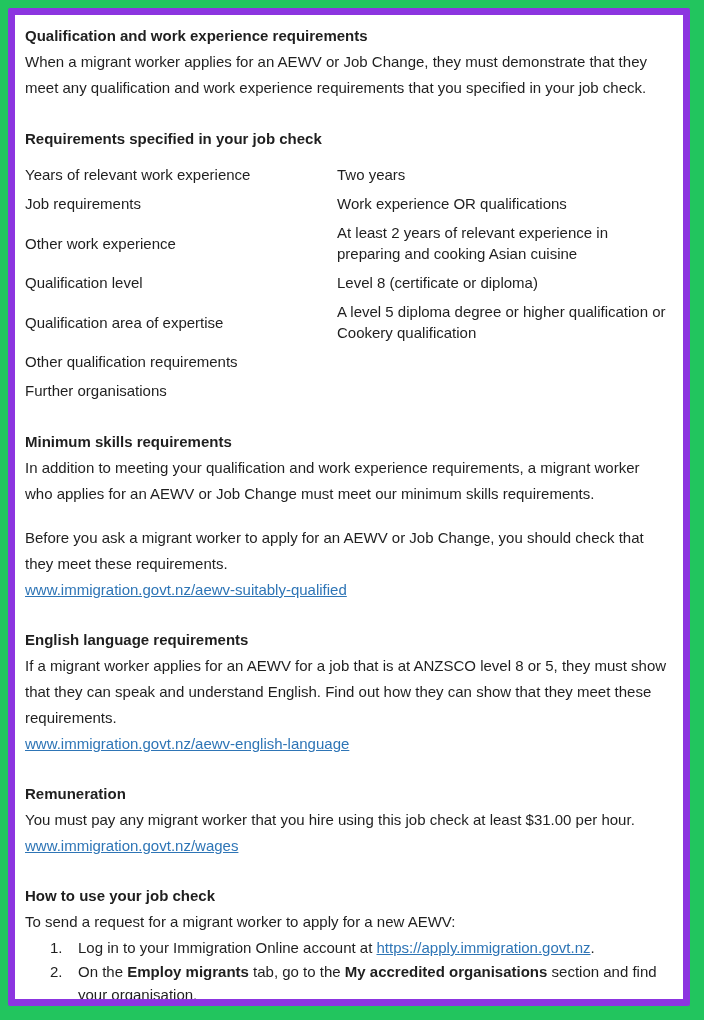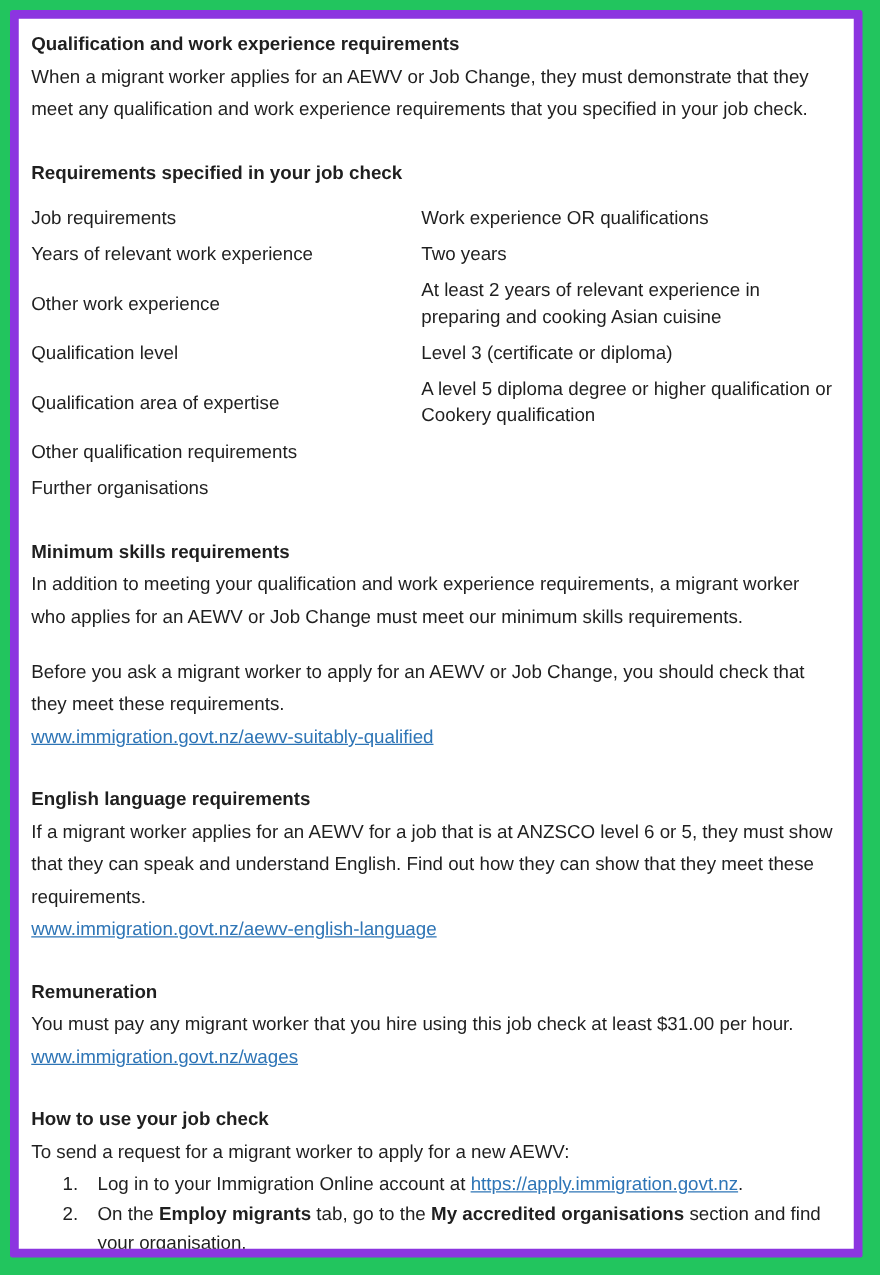--- a/index.html
+++ b/index.html
@@ -82,34 +82,34 @@
 
 <div class="page">
   <div class="doc">
 
     <div class="heading">Qualification and work experience requirements</div>
     <div class="para">When a migrant worker applies for an AEWV or Job Change, they must demonstrate that they meet any qualification and work experience requirements that you specified in your job check.</div>
 
     <div class="heading mt-md">Requirements specified in your job check</div>
     <div class="req-table">
         <div class="req-row">
+          <div class="req-label">Years of relevant work experience</div>
+          <div class="req-value">Two years</div>
+        </div>
+        <div class="req-row">
           <div class="req-label">Job requirements</div>
           <div class="req-value">Work experience OR qualifications</div>
-        </div>
-        <div class="req-row">
-          <div class="req-label">Years of relevant work experience</div>
-          <div class="req-value">Two years</div>
         </div>
         <div class="req-row">
           <div class="req-label">Other work experience</div>
           <div class="req-value">At least 2 years of relevant experience in preparing and cooking Asian cuisine</div>
         </div>
         <div class="req-row">
           <div class="req-label">Qualification level</div>
-          <div class="req-value">Level 3 (certificate or diploma)</div>
+          <div class="req-value">Level 8 (certificate or diploma)</div>
         </div>
         <div class="req-row">
           <div class="req-label">Qualification area of expertise</div>
           <div class="req-value">A level 5 diploma degree or higher qualification or Cookery qualification</div>
         </div>
         <div class="req-row">
           <div class="req-label">Other qualification requirements</div>
           <div class="req-value"></div>
         </div>
         <div class="req-row">
@@ -118,21 +118,21 @@
         </div>
       </div>
 
     <div class="heading mt-lg">Minimum skills requirements</div>
     <div class="para">In addition to meeting your qualification and work experience requirements, a migrant worker who applies for an AEWV or Job Change must meet our minimum skills requirements.</div>
     <div class="gap"></div>
     <div class="para">Before you ask a migrant worker to apply for an AEWV or Job Change, you should check that they meet these requirements.</div>
     <a class="link">www.immigration.govt.nz/aewv-suitably-qualified</a>
 
     <div class="heading mt-lg">English language requirements</div>
-    <div class="para">If a migrant worker applies for an AEWV for a job that is at ANZSCO level 6 or 5, they must show that they can speak and understand English. Find out how they can show that they meet these requirements.</div>
+    <div class="para">If a migrant worker applies for an AEWV for a job that is at ANZSCO level 8 or 5, they must show that they can speak and understand English. Find out how they can show that they meet these requirements.</div>
     <a class="link">www.immigration.govt.nz/aewv-english-language</a>
 
     <div class="heading mt-lg">Remuneration</div>
     <div class="para">You must pay any migrant worker that you hire using this job check at least $31.00 per hour.</div>
     <a class="link">www.immigration.govt.nz/wages</a>
 
     <div class="heading mt-lg">How to use your job check</div>
     <div class="para">To send a request for a migrant worker to apply for a new AEWV:</div>
     <div class="steps">
         <div class="step">

